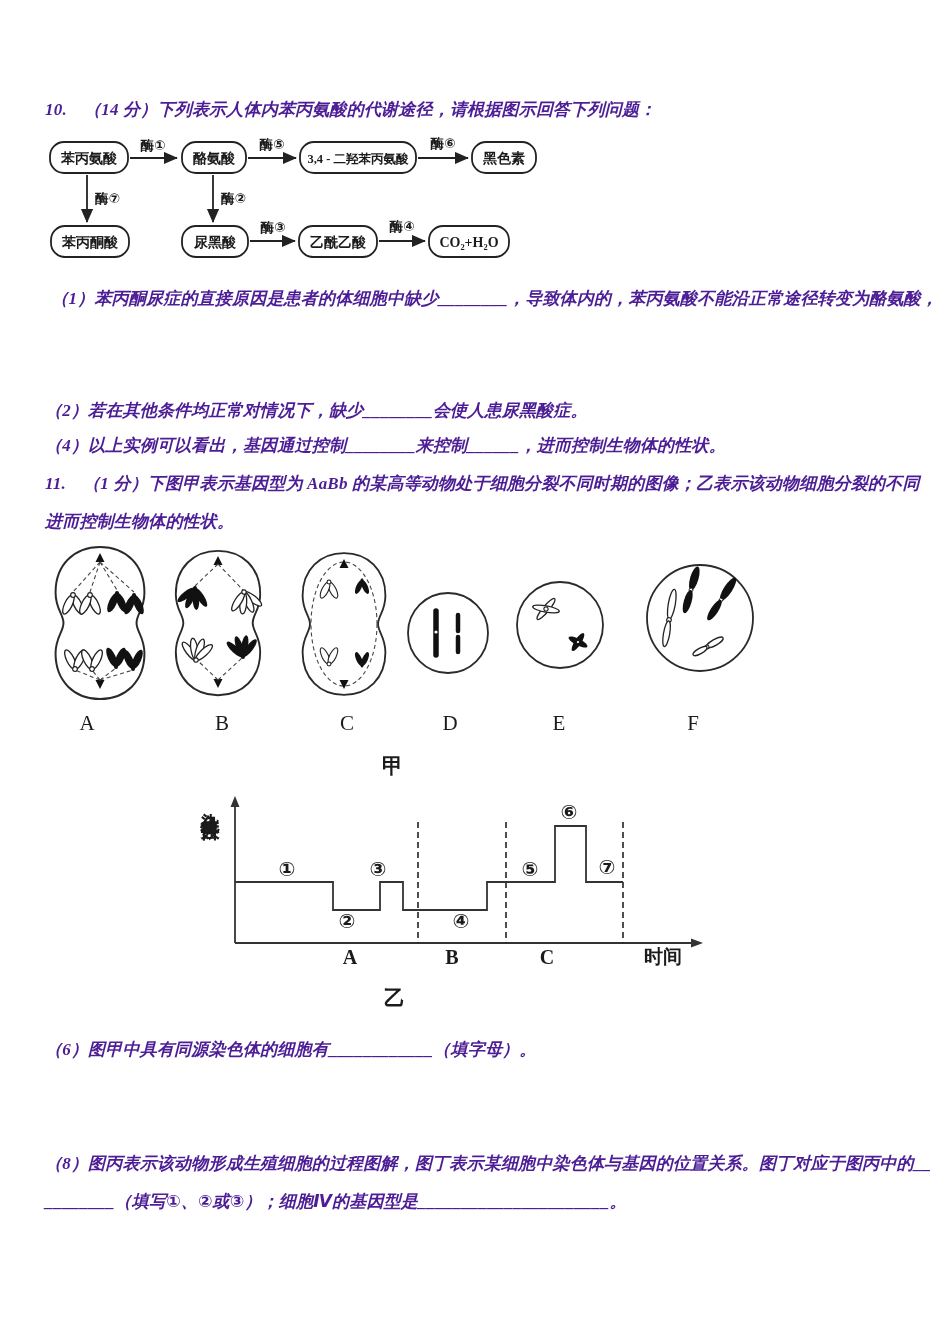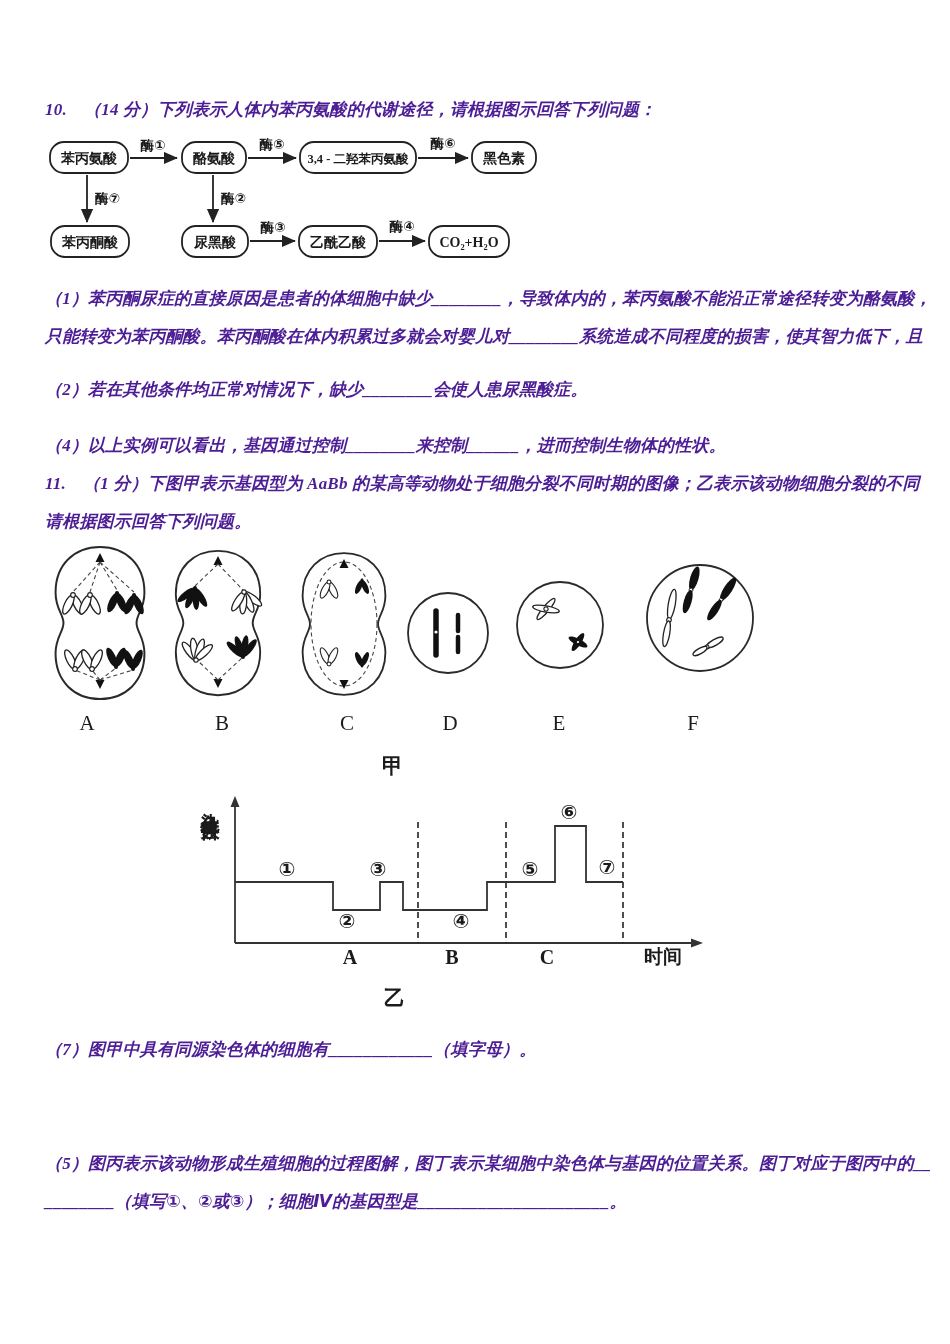--- a/index.html
+++ b/index.html
@@ -106,27 +106,26 @@
     <text class="enz" x="50" y="70" text-anchor="start">酶⑦</text>
     <line x1="168" y1="42" x2="168" y2="89" stroke="#222" stroke-width="1.8" marker-end="url(#arr)"></line>
     <text class="enz" x="176" y="70" text-anchor="start">酶②</text>
 
     <line x1="205" y1="108" x2="250" y2="108" stroke="#222" stroke-width="1.8" marker-end="url(#arr)"></line>
     <text class="enz" x="228" y="99" text-anchor="middle">酶③</text>
     <line x1="334" y1="108" x2="380" y2="108" stroke="#222" stroke-width="1.8" marker-end="url(#arr)"></line>
     <text class="enz" x="357" y="98" text-anchor="middle">酶④</text>
   </svg>
 
-  <div class="tline" style="top:287px;">（1）苯丙酮尿症的直接原因是患者的体细胞中缺少________，导致体内的，苯丙氨酸不能沿正常途径转变为酪氨酸，</div>
-  <div class="tline" style="top:325px;">只能转变为苯丙酮酸。苯丙酮酸在体内积累过多就会对婴儿对________系统造成不同程度的损害，使其智力低下，且</div>
-  <div class="tline" style="top:378px;">（2）若在其他条件均正常对情况下，缺少________会使人患尿黑酸症。</div>
+  <div class="tline" style="top:287px;text-align:right;">（1）苯丙酮尿症的直接原因是患者的体细胞中缺少________，导致体内的，苯丙氨酸不能沿正常途径转变为酪氨酸，</div>
+  <div class="tline" style="top:399px;">（2）若在其他条件均正常对情况下，缺少________会使人患尿黑酸症。</div>
   <div class="tline" style="top:434px;">（4）以上实例可以看出，基因通过控制________来控制______，进而控制生物体的性状。</div>
 
   <div class="tline" style="top:472px;">11.　（1 分）下图甲表示基因型为 AaBb 的某高等动物处于细胞分裂不同时期的图像；乙表示该动物细胞分裂的不同</div>
-  <div class="tline" style="top:510px;">请根据图示回答下列问题。</div>
+  <div class="tline" style="top:510px;">进而控制生物体的性状。</div>
 
   <svg style="left:40px;top:540px;" width="730" height="200" viewBox="0 0 730 200">
     <defs>
       <symbol id="peanut" viewBox="0 0 100 160">
         <path d="M50,3 C76,3 95,21 95,49 C95,66 87,71 87,80 C87,89 95,94 95,111 C95,139 76,157 50,157 C24,157 5,139 5,111 C5,94 13,89 13,80 C13,71 5,66 5,49 C5,21 24,3 50,3 Z" fill="#fff" stroke="#2a2a2a" stroke-width="2"></path>
       </symbol>
       <g id="chromW">
         <ellipse rx="3.8" ry="10.5" transform="rotate(-26) translate(0,10.5)" fill="#fff" stroke="#222" stroke-width="1.3"></ellipse>
         <ellipse rx="3.8" ry="10.5" transform="rotate(26) translate(0,10.5)" fill="#fff" stroke="#222" stroke-width="1.3"></ellipse>
         <circle r="2.3" fill="#fff" stroke="#222" stroke-width="1.2"></circle>
@@ -285,17 +284,17 @@
     <text class="circnum" x="412" y="84" text-anchor="middle">⑦</text>
 
     <text class="seclab" x="155" y="174" text-anchor="middle">A</text>
     <text class="seclab" x="257" y="174" text-anchor="middle">B</text>
     <text class="seclab" x="352" y="174" text-anchor="middle">C</text>
     <text class="axlab" x="468" y="173" text-anchor="middle">时间</text>
   </svg>
 
   <div class="caption" style="left:384px;top:984px;">乙</div>
 
-  <div class="tline" style="top:1038px;">（7）图甲中具有同源染色体的细胞有____________（填字母）。</div>
-  <div class="tline" style="top:1152px;">（5）图丙表示该动物形成生殖细胞的过程图解，图丁表示某细胞中染色体与基因的位置关系。图丁对应于图丙中的__</div>
+  <div class="tline" style="top:1038px;">（6）图甲中具有同源染色体的细胞有____________（填字母）。</div>
+  <div class="tline" style="top:1152px;">（8）图丙表示该动物形成生殖细胞的过程图解，图丁表示某细胞中染色体与基因的位置关系。图丁对应于图丙中的__</div>
   <div class="tline" style="top:1190px;">________（填写①、②或③）；细胞Ⅳ的基因型是______________________。</div>
 
 </div>
 
 </body></html>

